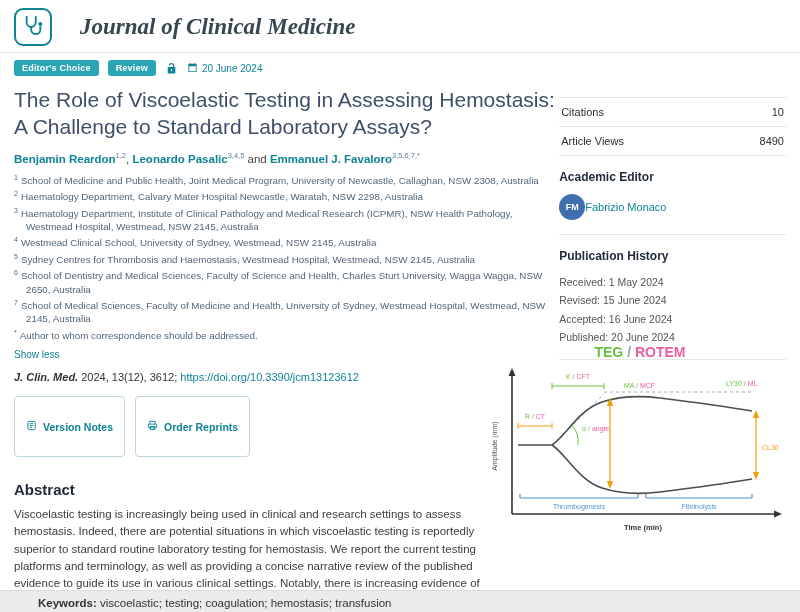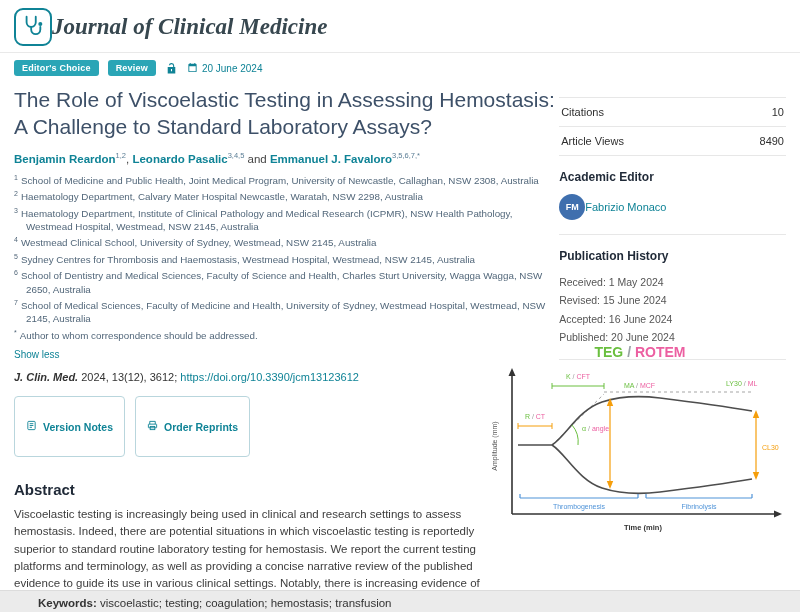--- a/index.html
+++ b/index.html
@@ -2,21 +2,21 @@
 <html><head>
 <meta charset="utf-8">
 <style>
   * { margin:0; padding:0; box-sizing:border-box; }
   html,body { background:#fff; }
   .page {
     position:relative; width:800px; height:612px; overflow:hidden; background:#fff;
     font-family:"Liberation Sans", sans-serif; color:#333;
   }
   
-  .hdr { display:flex; align-items:center; gap:0; padding:8px 14px 6px; }
+  .hdr { display:flex; align-items:center; gap:28px; padding:8px 14px 6px; }
   .logo-box { width:38px; height:38px; border:2px solid #0f8396; border-radius:9px;
     display:flex; align-items:center; justify-content:center; flex:0 0 auto; cursor:pointer; }
   .journal-title { font-family:"Liberation Serif", serif; font-style:italic; font-weight:700;
     font-size:23px; color:#37474f; cursor:pointer; }
   .hdr-divider { border-top:1px solid #e9e9e9; }
   
   .meta-bar { display:flex; align-items:center; gap:9px; padding:7px 14px 5px; }
   .badge { background:#2aa5b6; color:#fff; font-size:9px; font-weight:700; letter-spacing:.2px;
     padding:3px 8px; border-radius:3px; cursor:pointer; }
   .mini-icon { display:inline-flex; align-items:center; }

